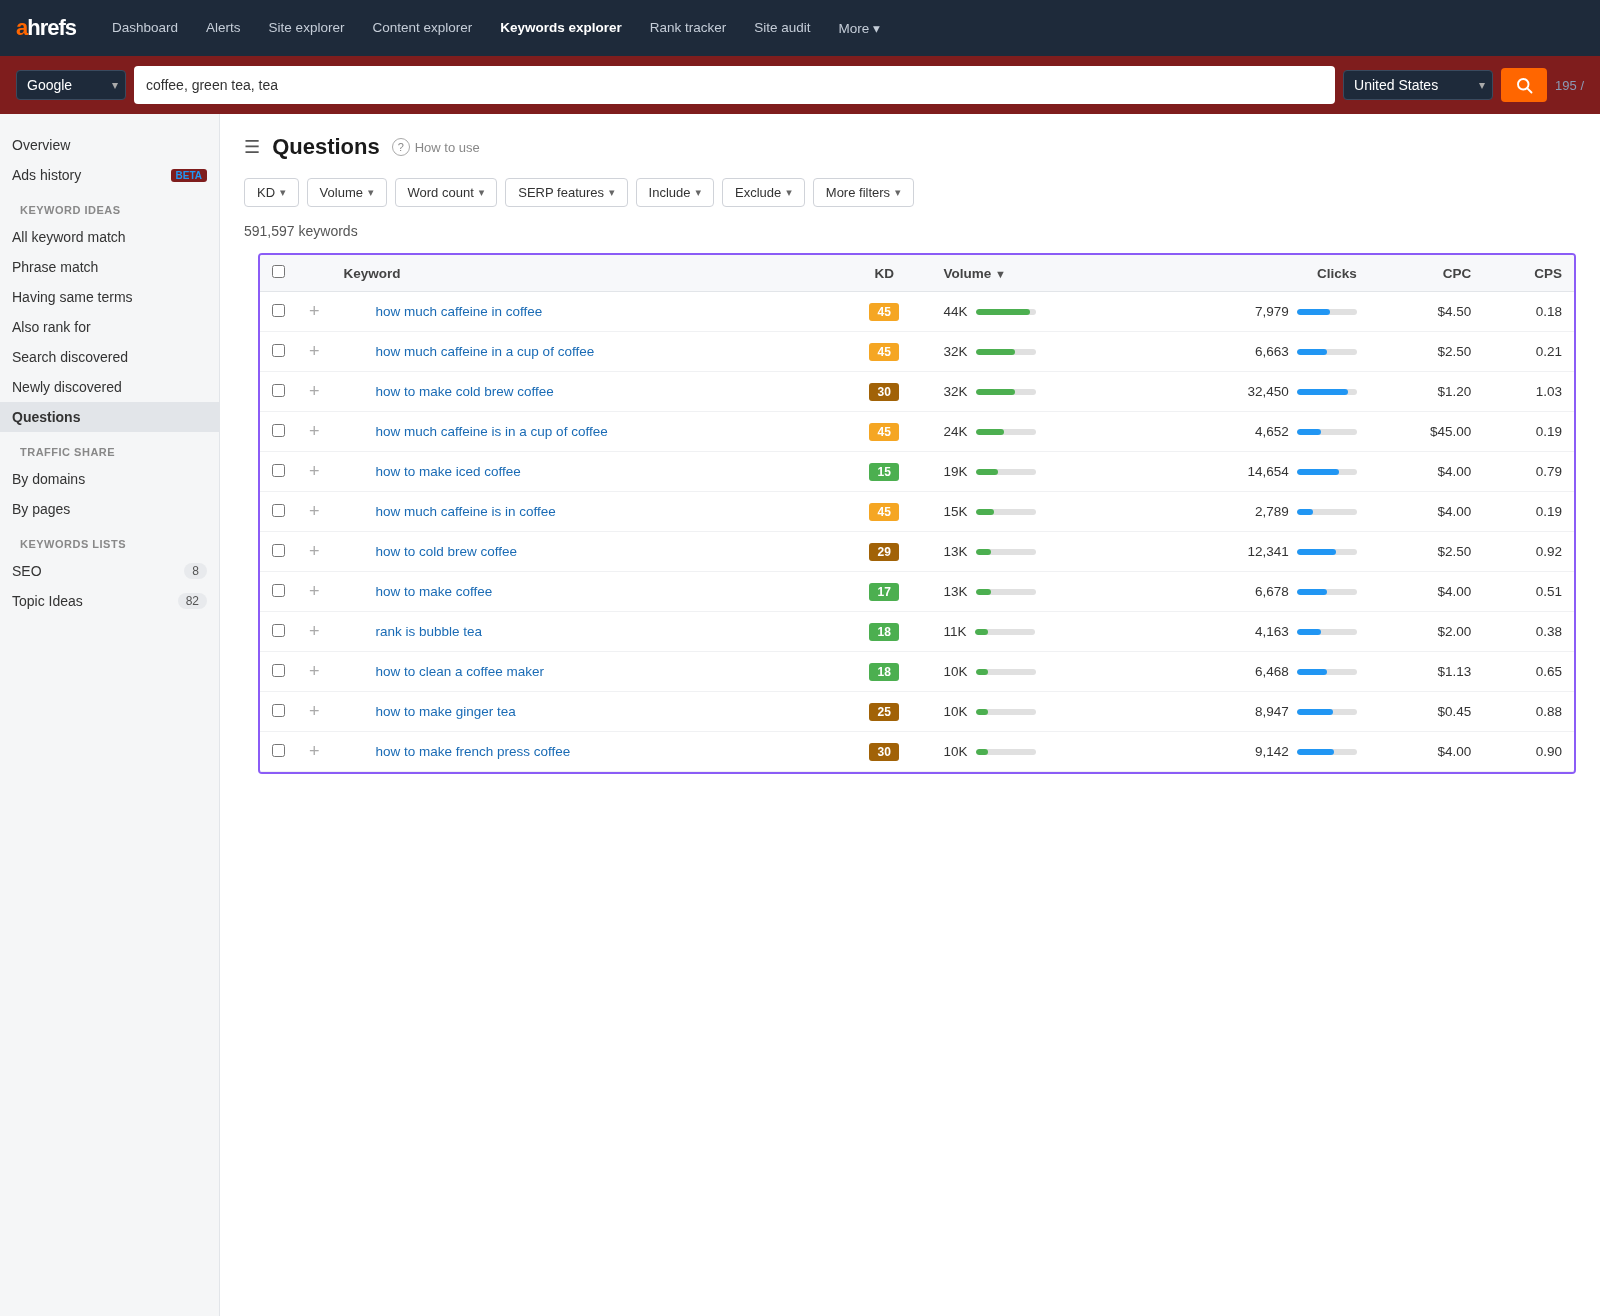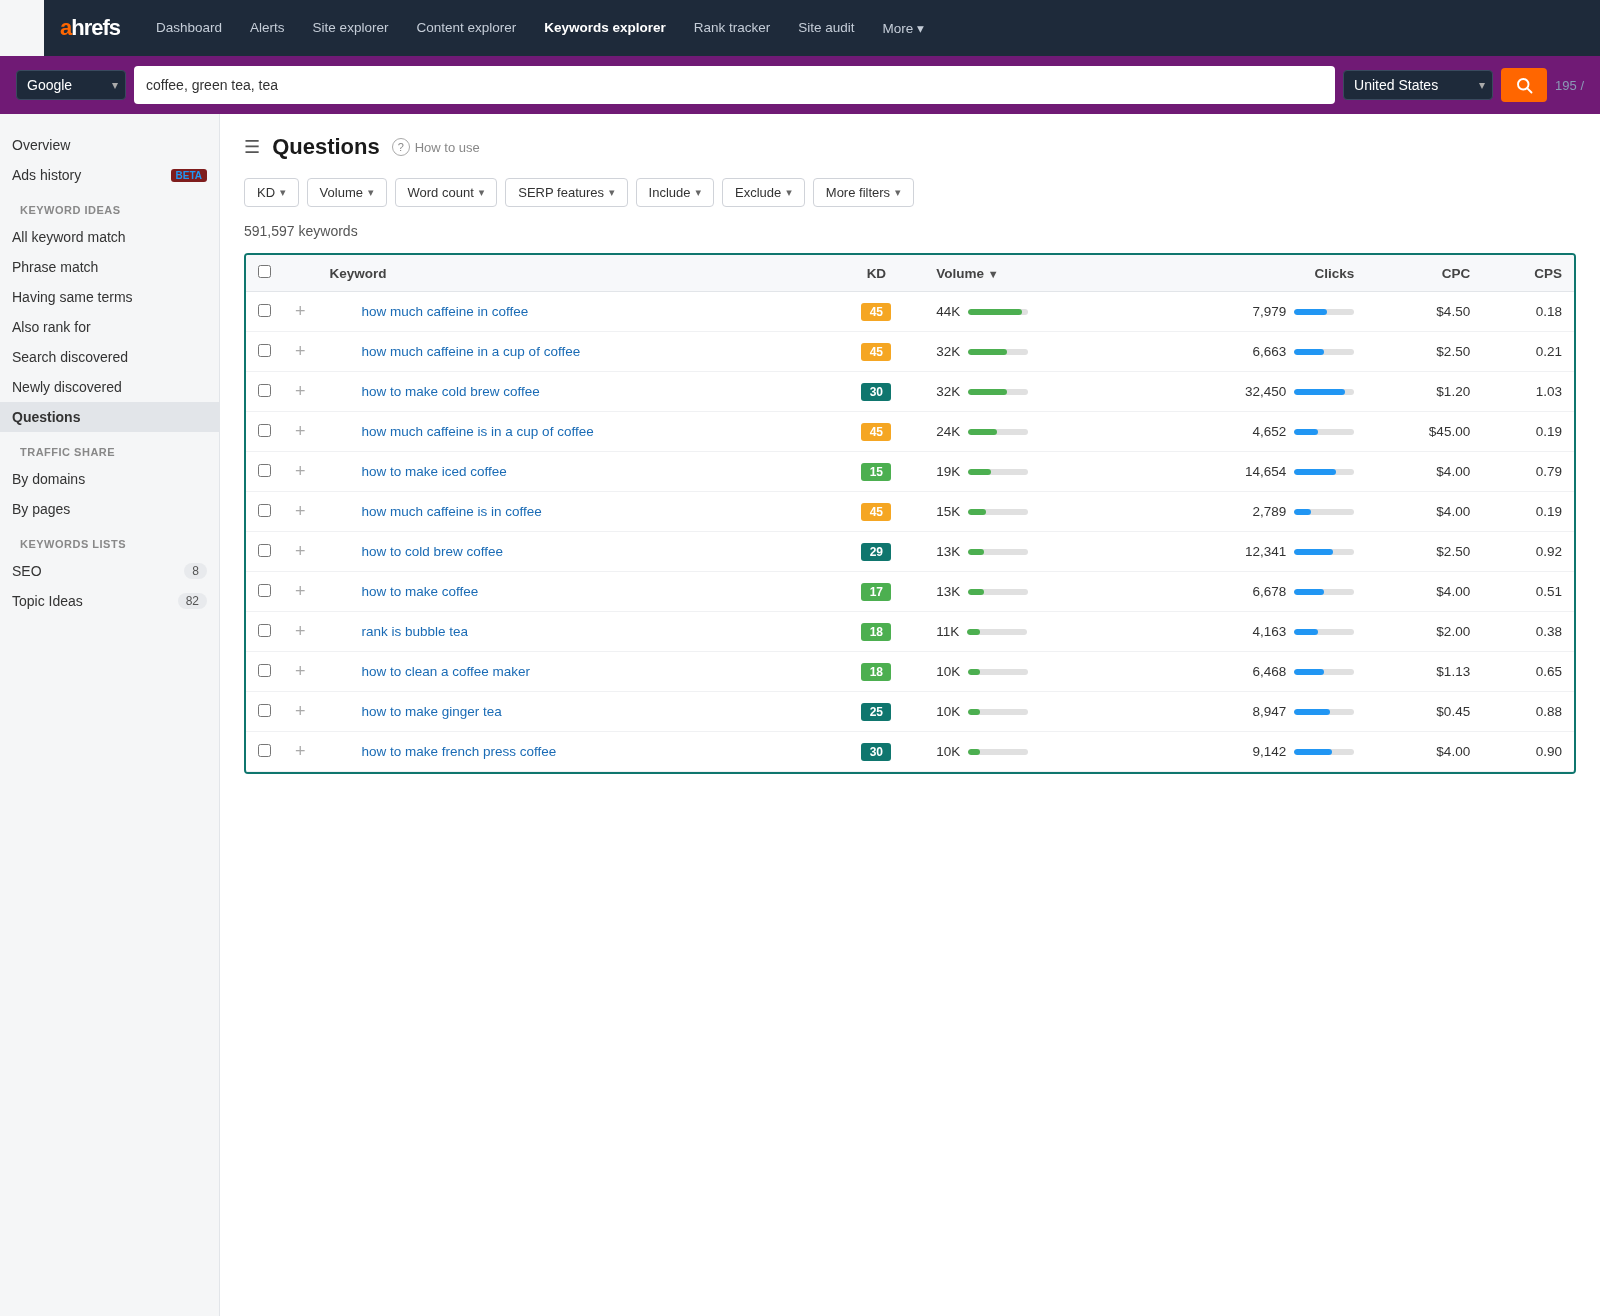--- a/index.html
+++ b/index.html
@@ -6,21 +6,20 @@
     body { font-family: -apple-system, BlinkMacSystemFont, 'Segoe UI', sans-serif; font-size: 14px; background: #f5f6f7; color: #333; }
 
     
     .top-nav {
       background: #1e2a3a;
       display: flex;
       align-items: center;
       padding: 0 16px;
       height: 56px;
       gap: 0;
-      margin-left: 44px;
     }
     .logo {
       color: #f60;
       font-weight: 900;
       font-size: 22px;
       margin-right: 24px;
       letter-spacing: -1px;
     }
     .logo span { color: #fff; }
     .nav-links { display: flex; gap: 4px; flex: 1; }
@@ -29,21 +28,21 @@
       text-decoration: none;
       padding: 6px 12px;
       border-radius: 4px;
       font-size: 13.5px;
       white-space: nowrap;
     }
     .nav-link.active { color: #fff; font-weight: 600; }
 
     
     .search-bar {
-      background: #701a75;
+      background: #7f1d1d;
       padding: 10px 16px;
       display: flex;
       align-items: center;
       gap: 8px;
     }
     .search-engine-select {
       background: #1e2a3a;
       color: #fff;
       border: 1px solid #3a4a5e;
       border-radius: 4px;
@@ -233,22 +232,23 @@
 
     .keywords-count {
       font-size: 14px;
       color: #555;
       margin-bottom: 14px;
     }
 
     
     .table-wrap {
       overflow-x: auto;
-      border: 2px solid #0f766e;
+      border: 2px solid #8b5cf6;
       border-radius: 4px;
+      margin-left: 14px;
     }
     table {
       width: 100%;
       border-collapse: collapse;
       font-size: 13.5px;
     }
     thead tr {
       background: #f7f8fa;
       border-bottom: 1px solid #e2e5e9;
     }
@@ -279,21 +279,21 @@
       border-radius: 3px;
       padding: 2px 7px;
       font-size: 12px;
       font-weight: 700;
       color: #fff;
       min-width: 30px;
       text-align: center;
     }
     .kd-yellow { background: #f5a623; }
     .kd-green { background: #4caf50; }
-    .kd-light-green { background: #0f766e; }
+    .kd-light-green { background: #a16207; }
 
     .keyword-link { color: #1a6bb5; text-decoration: none; padding-left: 32px; }
 
     .volume-cell { display: flex; align-items: center; gap: 8px; }
     .mini-bar-wrap { width: 60px; height: 6px; background: #e0e0e0; border-radius: 3px; overflow: hidden; }
     .mini-bar { height: 100%; border-radius: 3px; }
     .bar-green { background: #4caf50; }
 
     .clicks-cell { display: flex; align-items: center; gap: 8px; justify-content: flex-end; }
     .clicks-bar-wrap { width: 60px; height: 6px; background: #e0e0e0; border-radius: 3px; overflow: hidden; }

